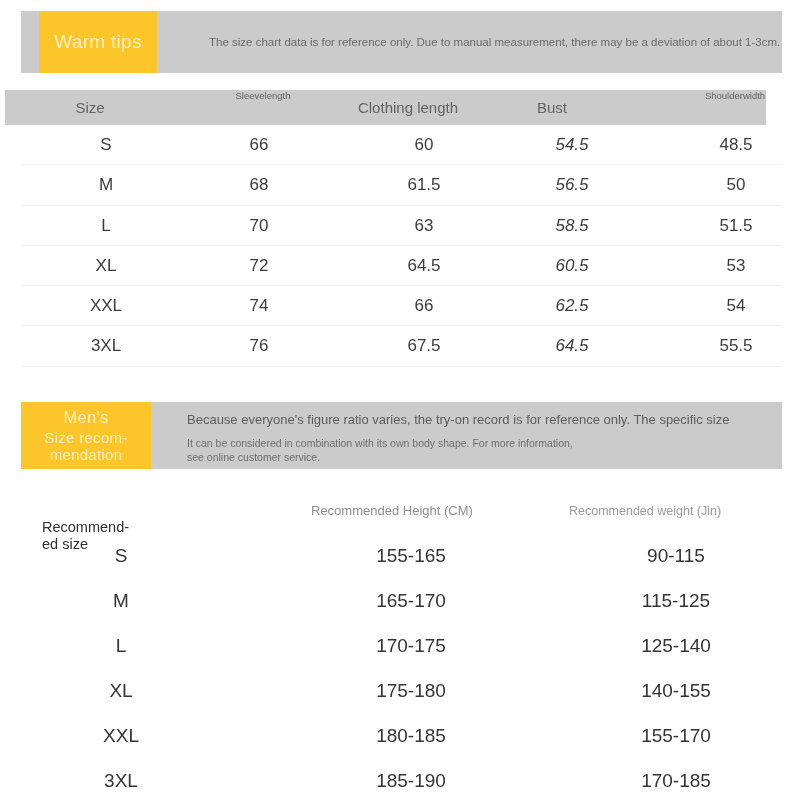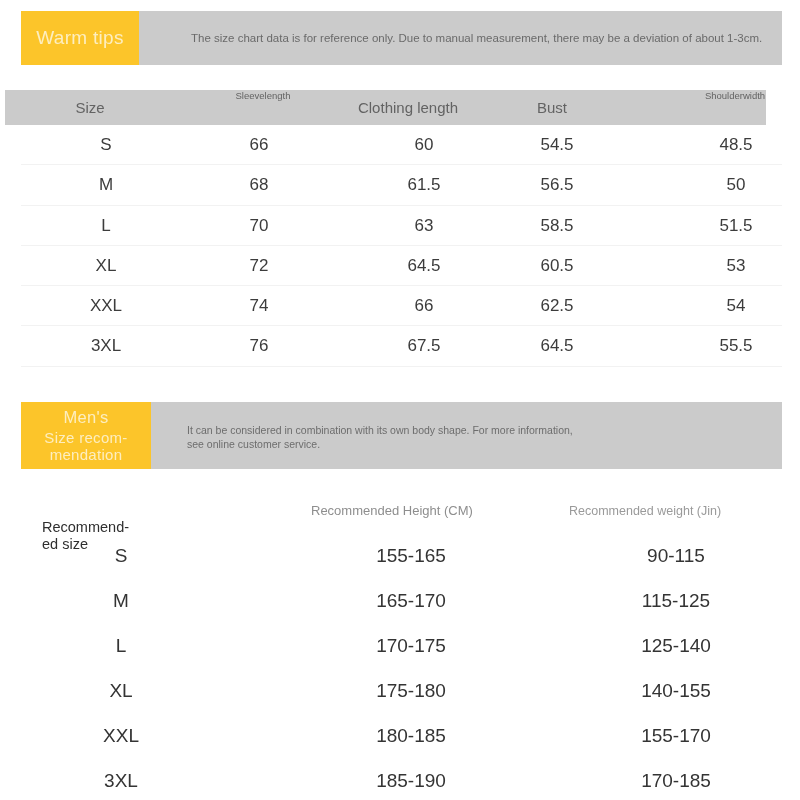--- a/index.html
+++ b/index.html
@@ -41,21 +41,21 @@
     flex: 1 1 auto;
     display: flex;
     flex-direction: column;
     justify-content: center;
     box-sizing: border-box;
     color: #6e6e6e;
     border-radius: 29px;
   }
 
   
-  #banner-warm { top: 11px; height: 54px; }
+  #banner-warm { top: 11px; height: 62px; padding-left: 18px; }
   #banner-warm .banner-tag {
     width: 118px;
     font-size: 19px;
     color: #fdeec0;
   }
   #banner-warm .banner-body { padding-left: 52px; }
   #banner-warm .banner-line {
     font-size: 11.5px;
     color: #6a6a6a;
     line-height: 16px;
@@ -131,21 +131,21 @@
     top: 0;
     height: 39.3px;
     line-height: 39.3px;
     text-align: center;
     color: #3c3c3c;
     font-size: 17px;
   }
   .c-size     { left: 35px;  width: 100px; }
   .c-sleeve   { left: 183px; width: 110px; }
   .c-length   { left: 318px; width: 170px; }
-  .c-bust     { left: 471px; width: 130px; }
+  .c-bust     { left: 486px; width: 130px; font-style: italic; }
   .c-shoulder { left: 650px; width: 130px; }
 
   
   #table2-header {
     position: absolute;
     left: 21px;
     top: 488px;
     width: 761px;
     height: 45px;
   }
@@ -282,20 +282,21 @@
   </div>
 </div>
 
 <div class="banner" id="banner-men">
   <div class="banner-tag">
     <span class="tag-main">Men's</span>
     <span class="tag-sub">Size recom-</span>
     <span class="tag-sub">mendation</span>
   </div>
   <div class="banner-body">
+    <div class="lead">Because everyone's figure ratio varies, the try-on record is for reference only. The specific size</div>
     <div class="sub">It can be considered in combination with its own body shape. For more information,</div>
     <div class="sub">see online customer service.</div>
   </div>
 </div>
 
 <div id="table2-header">
   <div class="t2-head" id="t2h-size">
     <div>Recommend-</div>
     <div>ed size</div>
   </div>

